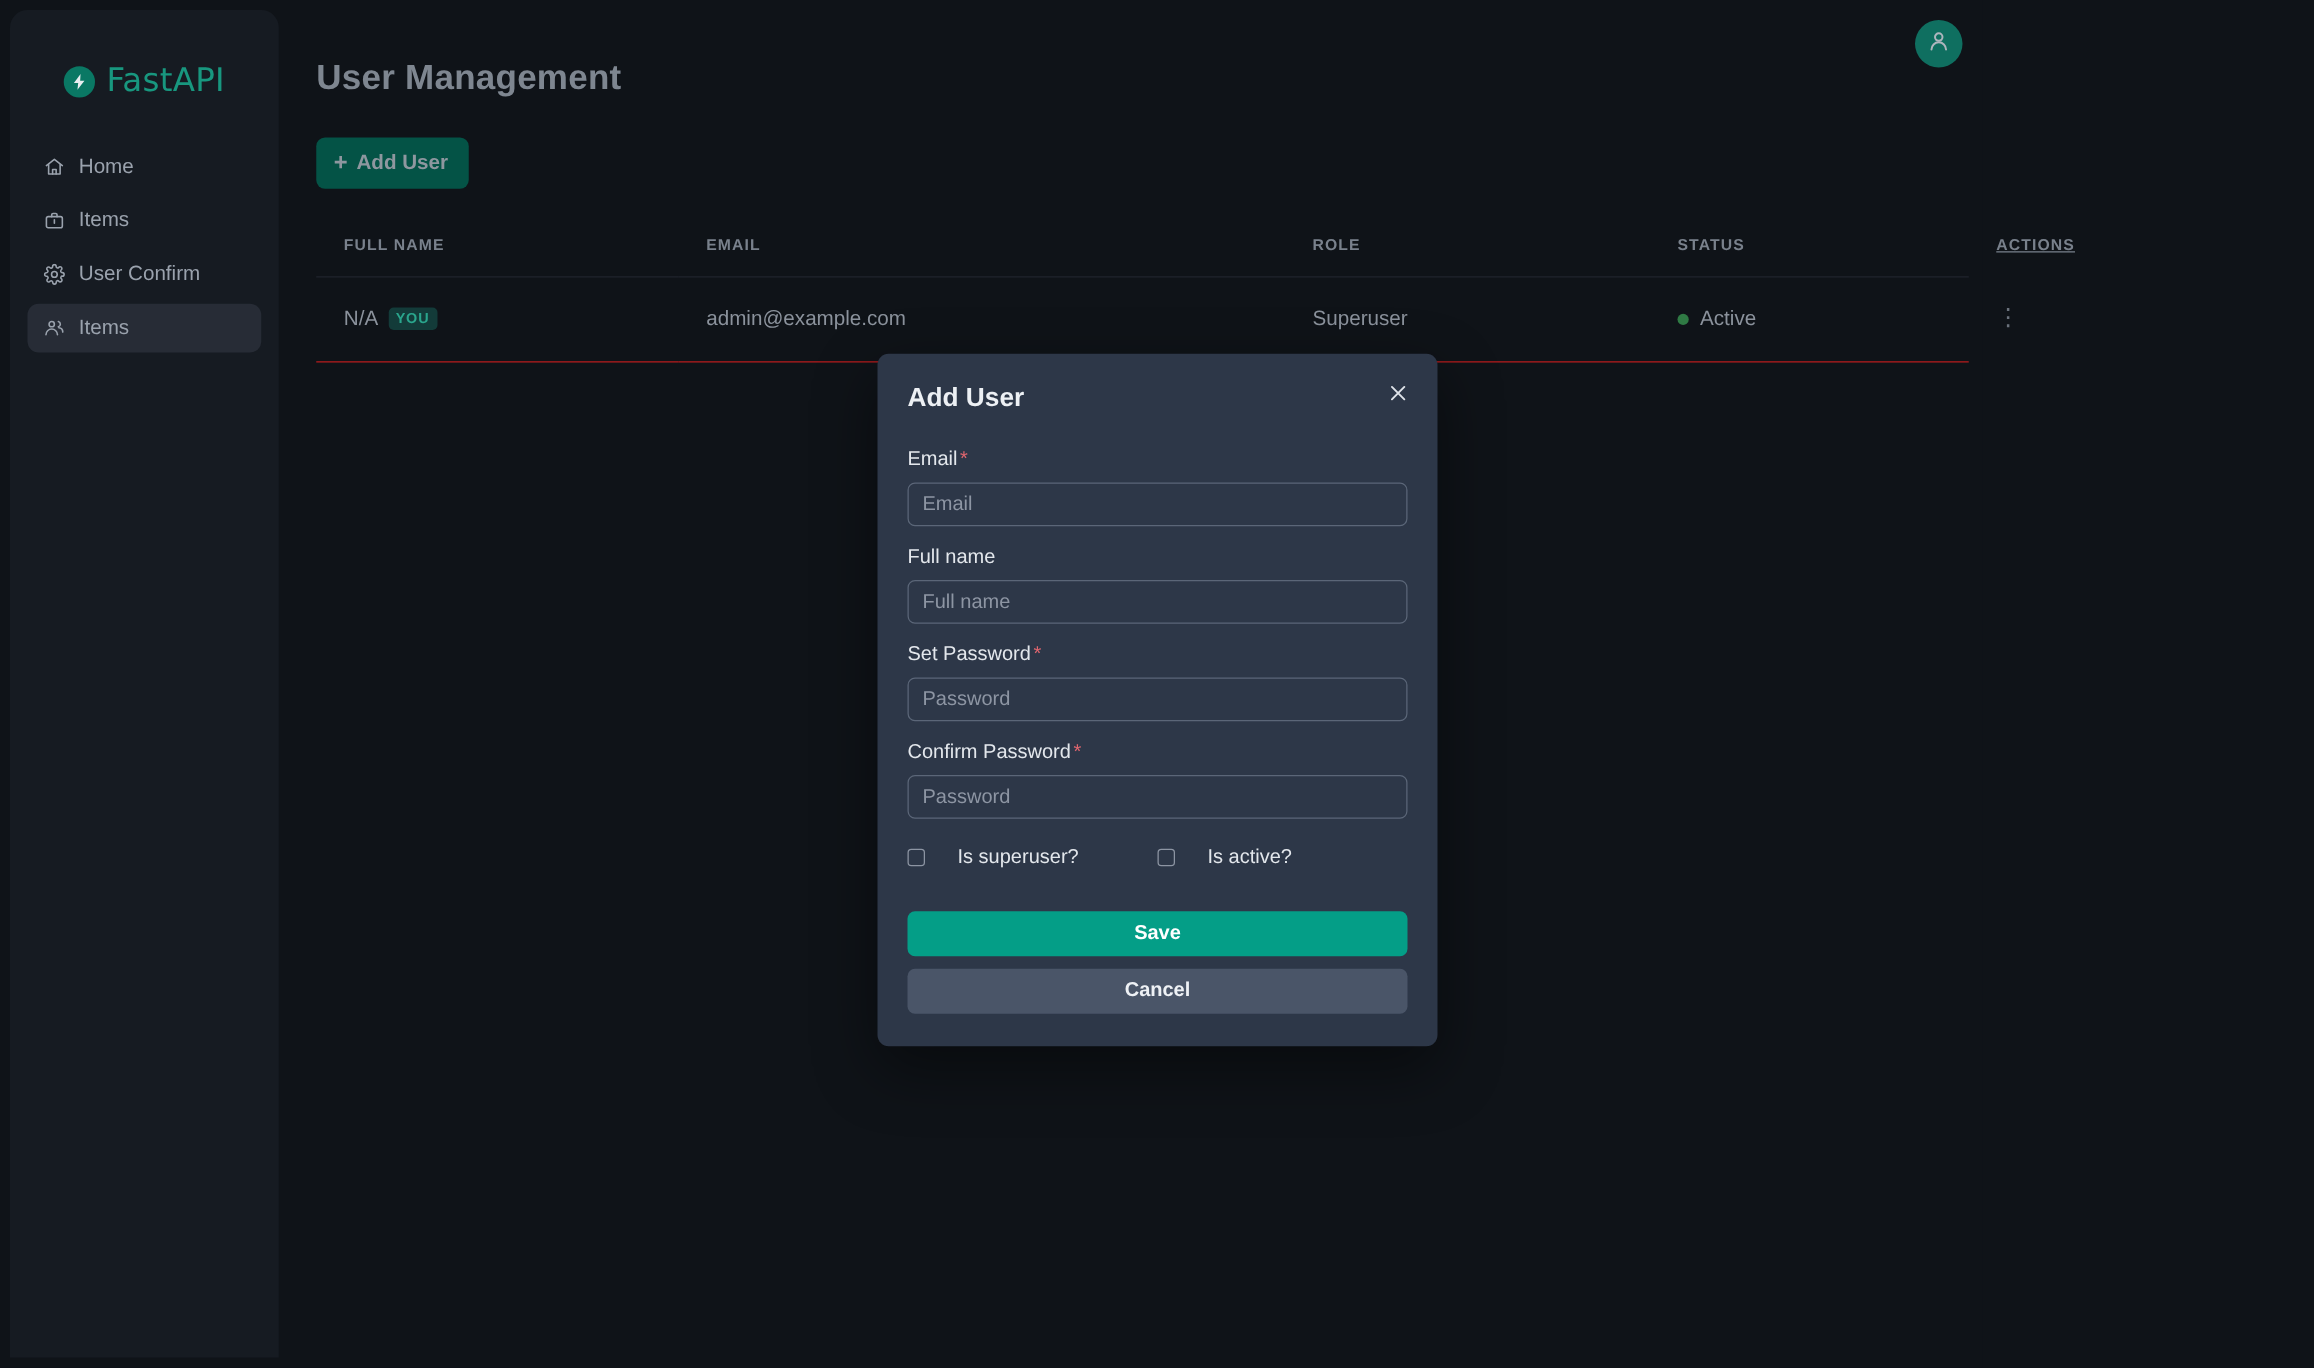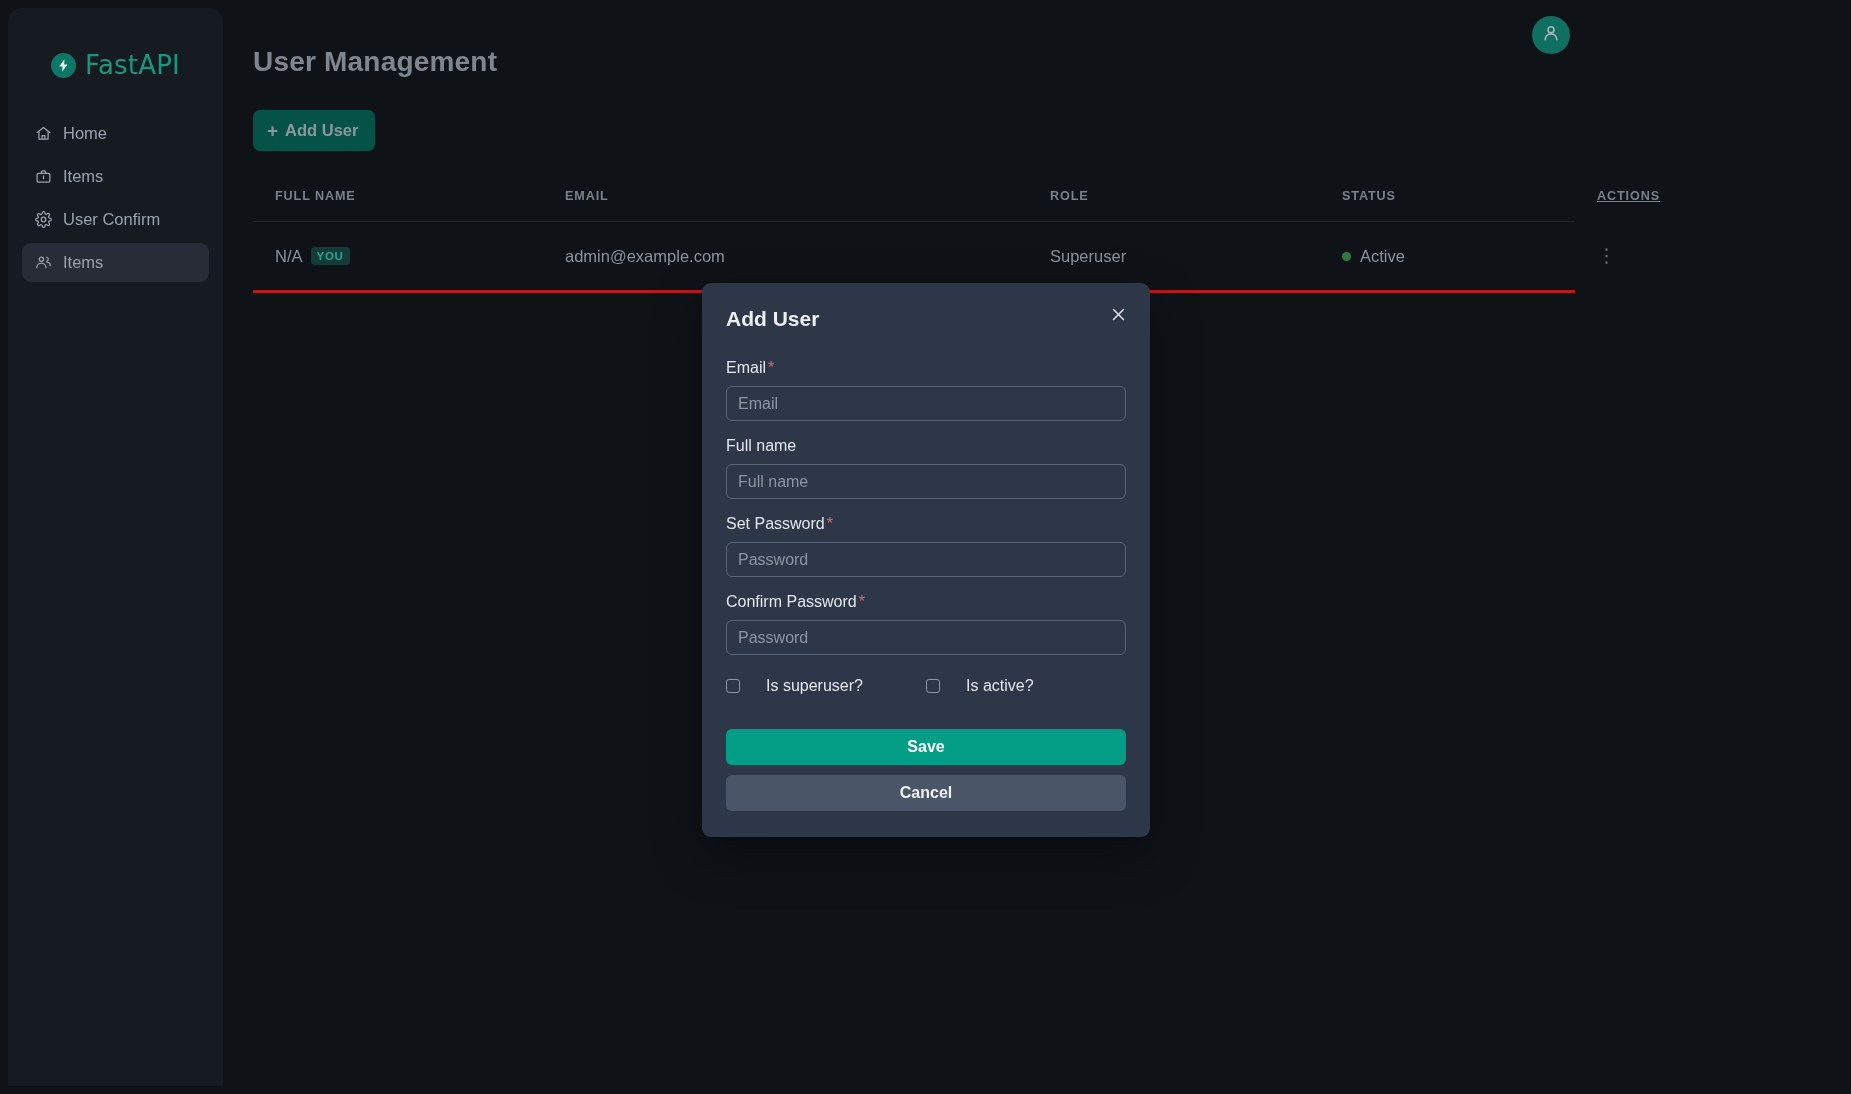--- a/index.html
+++ b/index.html
@@ -129,21 +129,21 @@
     font-weight: bold;
     letter-spacing: 0.9px;
     color: #79818c;
     padding: 4px 0 18px 22px;
     border-bottom: 1px solid #20252d;
   }
   #user-table td {
     padding: 24px 0 24px 22px;
     font-size: 16.5px;
     color: #8b929c;
-    border-bottom: 3px solid #b91c1c;
+    border-bottom: 1px solid #b91c1c;
     vertical-align: middle;
   }
   .col-name { width: 290px; }
   .col-email { width: 485px; }
   .col-role { width: 292px; }
   .col-status { width: 255px; }
   .col-actions { width: auto; text-decoration: underline; }
   .you-badge {
     display: inline-block;
     margin-left: 8px;

